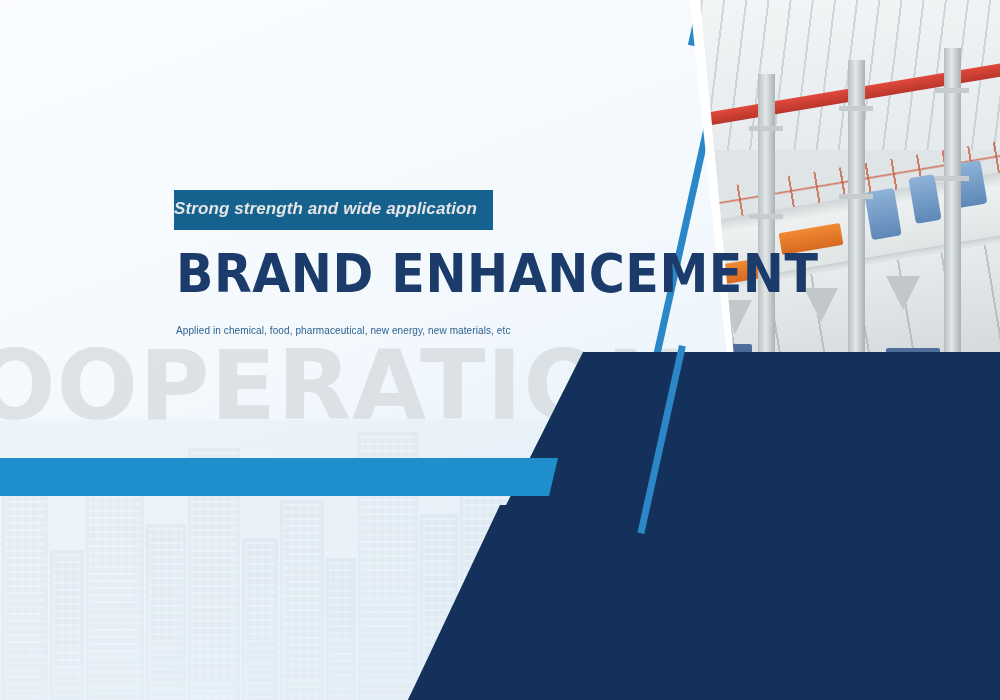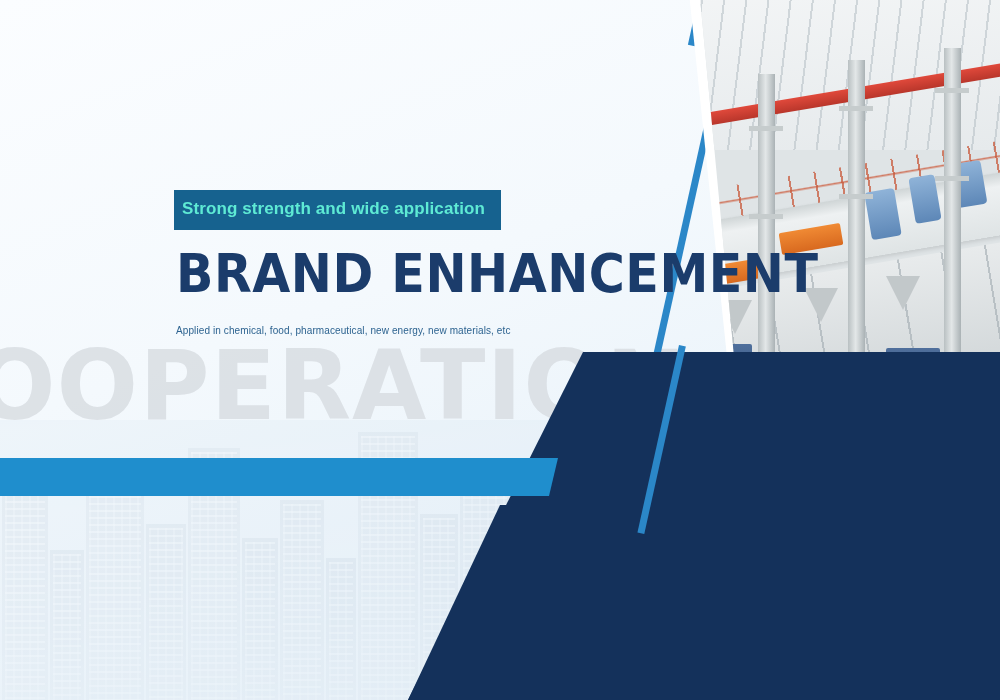--- a/index.html
+++ b/index.html
@@ -289,28 +289,29 @@
     left: 0; top: 0;
     width: 1000px;
     height: 700px;
     pointer-events: none;
   }
 
   .badge {
     position: absolute;
     left: 174px;
     top: 190px;
-    padding: 9px 16px 11px 8px;
+    padding: 9px 16px 11px 0;
     background: #16628f;
-    color: #5eead4;
+    color: #e5e5e5;
     font-size: 17px;
     font-weight: bold;
     letter-spacing: 0.1px;
     white-space: nowrap;
     pointer-events: auto;
+    font-style: italic;
   }
 
   .headline {
     position: absolute;
     left: 176px;
     top: 246px;
     font-family: "DejaVu Sans Condensed", "Liberation Sans Narrow", "Liberation Sans", sans-serif;
     font-weight: 700;
     font-size: 53px;
     line-height: 1.05;

